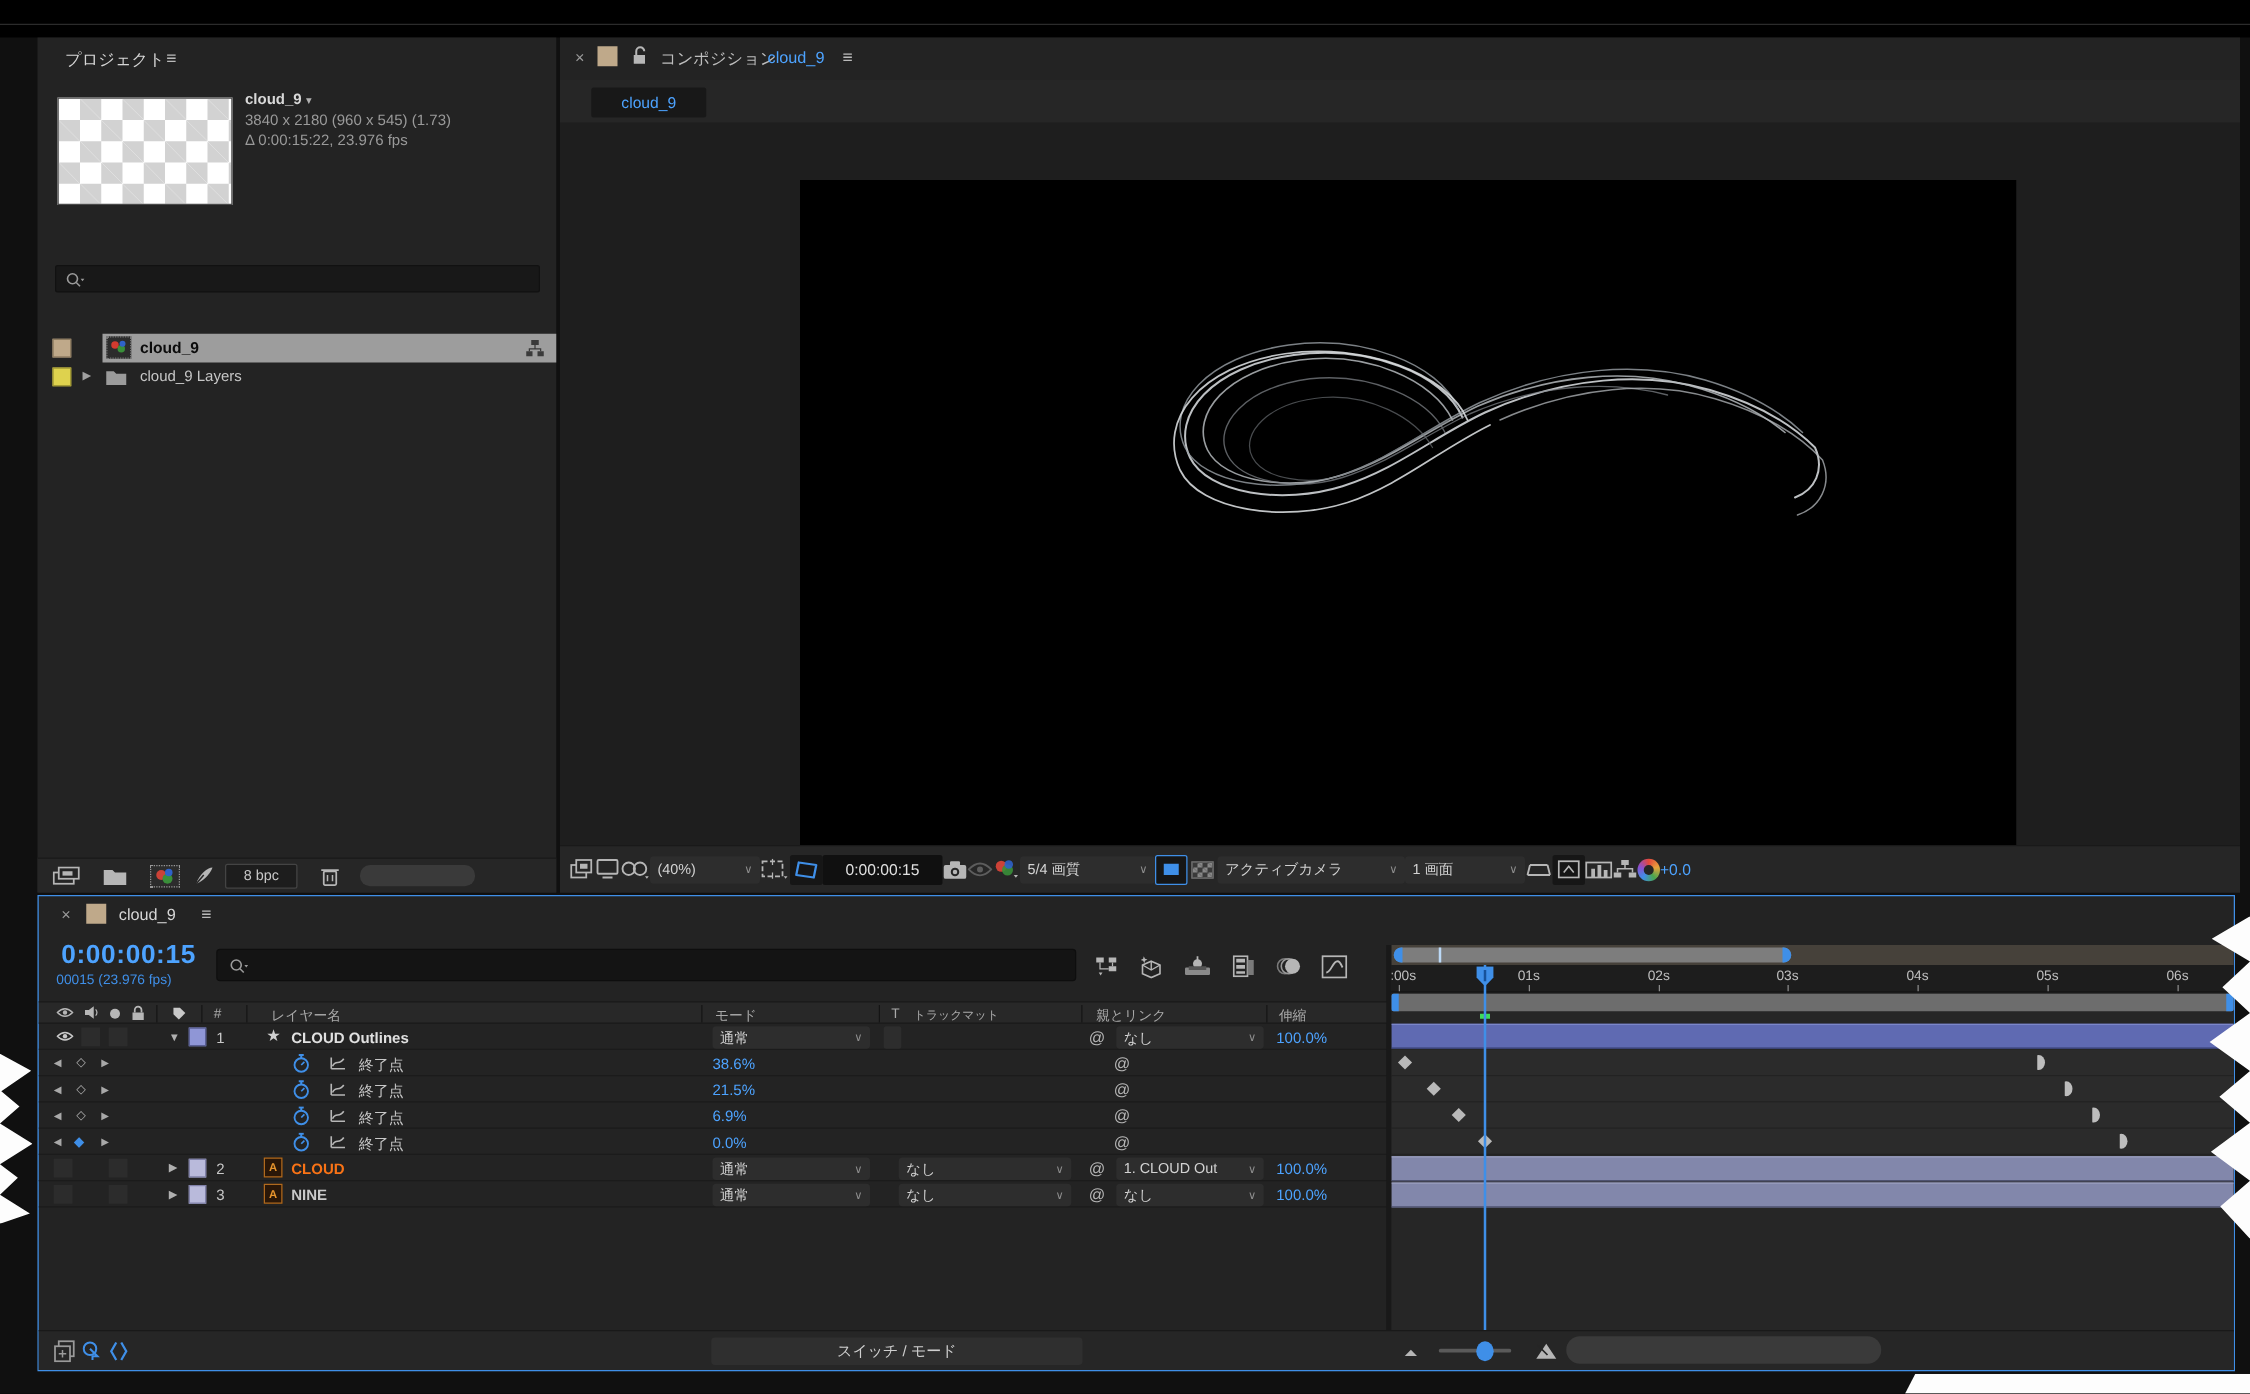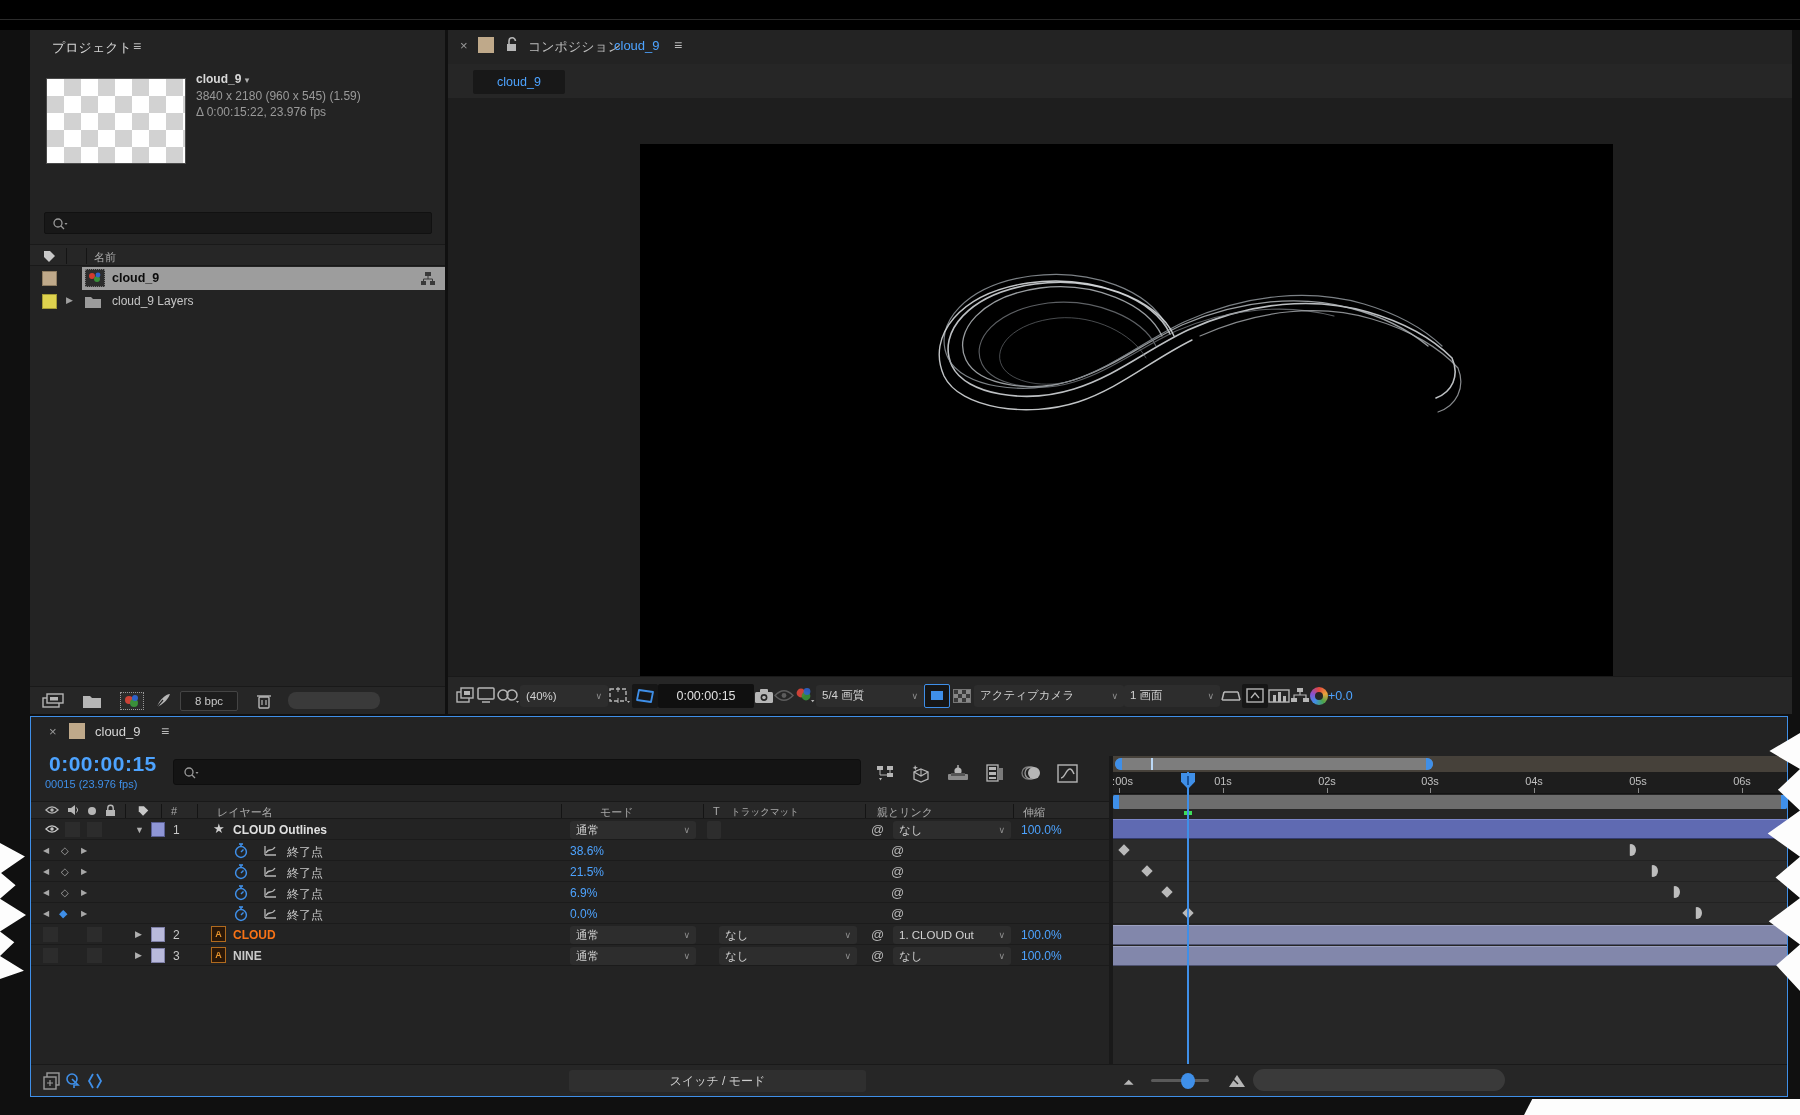--- a/index.html
+++ b/index.html
@@ -41,39 +41,31 @@
 
   <div class="panel" style="left:30px;top:30px;width:415px;height:684px;">
     <div class="abs txt" style="left:22px;top:9px;font-size:13px;color:#d6d6d6;">プロジェクト</div>
     <div class="abs menu-glyph" style="left:103px;top:8px;">≡</div>
 
     <div class="abs checker" style="left:16px;top:48px;width:140px;height:86px;border:1px solid #4a4a4a;"></div>
     <div class="abs txt" style="left:166px;top:42px;font-weight:bold;color:#d8d8d8;">
       <span>cloud_9</span>
       <span style="font-size:9px;color:#b0b0b0;">▾</span>
     </div>
-    <div class="abs txt dim" style="left:166px;top:59px;">3840 x 2180  (960 x 545) (1.59)</div>
+    <div class="abs txt dim" style="left:166px;top:59px;">3840 x 2180  (960 x 545) (1.73)</div>
     <div class="abs txt dim" style="left:166px;top:75px;">Δ 0:00:15:22, 23.976 fps</div>
 
     <div class="abs" style="left:14px;top:182px;width:388px;height:22px;background:#181818;border:1px solid #111;border-radius:2px;">
       <svg class="abs" style="left:7px;top:4px;" width="16" height="14" viewBox="0 0 16 14">
         <circle cx="6" cy="6" r="4" fill="none" stroke="#9a9a9a" stroke-width="1.3"></circle>
         <line x1="9" y1="9" x2="12" y2="12" stroke="#9a9a9a" stroke-width="1.3"></line>
         <path d="M12.5 6 l3 0 -1.5 2 z" fill="#9a9a9a"></path>
       </svg>
     </div>
 
-    <div class="abs" style="left:0;top:214px;width:415px;height:22px;background:#262626;border-top:1px solid #191919;border-bottom:1px solid #191919;">
-      <svg class="abs" style="left:12px;top:4px;" width="15" height="14" viewBox="0 0 15 14">
-        <path d="M2 7 L7 2 H13 V8 L8 13 Z" fill="#c8c8c8" transform="rotate(-90 7.5 7.5)"></path>
-      </svg>
-      <div class="sep" style="left:36px;top:3px;height:16px;"></div>
-      <div class="sep" style="left:56px;top:3px;height:16px;"></div>
-      <div class="abs hdr-lbl" style="left:64px;top:5px;">名前</div>
-    </div>
 
     <div class="abs" style="left:0;top:237px;width:415px;height:23px;">
       <div class="abs" style="left:12px;top:4px;width:15px;height:15px;background:#bfa98a;border:1px solid #8f7d62;"></div>
       <div class="abs" style="left:52px;top:0;width:363px;height:23px;background:#9d9d9d;"></div>
       <div class="abs" style="left:55px;top:2px;width:20px;height:18px;background:#2c2c2c;border:1px dotted #777;">
         <svg width="18" height="16" viewBox="0 0 18 16">
             <circle cx="6" cy="6" r="3" fill="#d23b2f"></circle>
             <circle cx="11" cy="9" r="3" fill="#3a8f3a"></circle>
             <circle cx="12" cy="5" r="2.4" fill="#2f62c9"></circle>
           </svg>
@@ -386,21 +378,21 @@
       </svg>
       <div class="sep" style="left:94px;top:2px;height:14px;"></div>
       <svg class="abs" style="left:106px;top:2px;" width="13" height="13" viewBox="0 0 15 14">
         <path d="M2 7 L7 2 H13 V8 L8 13 Z" fill="#c8c8c8" transform="rotate(-90 7.5 7.5)"></path>
       </svg>
       <div class="sep" style="left:130px;top:2px;height:14px;"></div>
       <div class="abs hdr-lbl" style="left:140px;top:3px;">#</div>
       <div class="sep" style="left:166px;top:2px;height:14px;"></div>
       <div class="abs hdr-lbl" style="left:186px;top:3px;">レイヤー名</div>
       <div class="sep" style="left:530px;top:2px;height:14px;"></div>
-      <div class="abs hdr-lbl" style="left:541px;top:3px;margin-left:28px;">モード</div>
+      <div class="abs hdr-lbl" style="left:541px;top:3px;">モード</div>
       <div class="sep" style="left:672px;top:2px;height:14px;"></div>
       <div class="abs hdr-lbl" style="left:682px;top:3px;">T</div>
       <div class="abs hdr-lbl" style="left:700px;top:4px;font-size:9.5px;">トラックマット</div>
       <div class="sep" style="left:834px;top:2px;height:14px;"></div>
       <div class="abs hdr-lbl" style="left:846px;top:3px;">親とリンク</div>
       <div class="sep" style="left:982px;top:2px;height:14px;"></div>
       <div class="abs hdr-lbl" style="left:992px;top:3px;">伸縮</div>
     </div>
 
     <div class="abs" style="left:0;top:102px;width:1080px;height:21px;border-bottom:1px solid #1b1b1b;">

